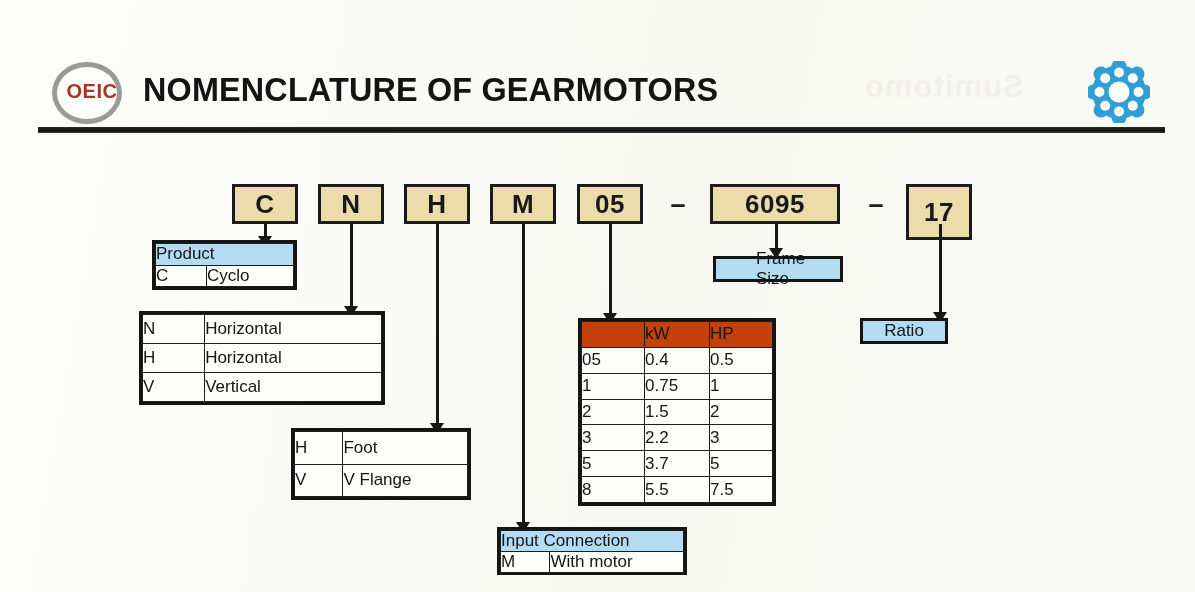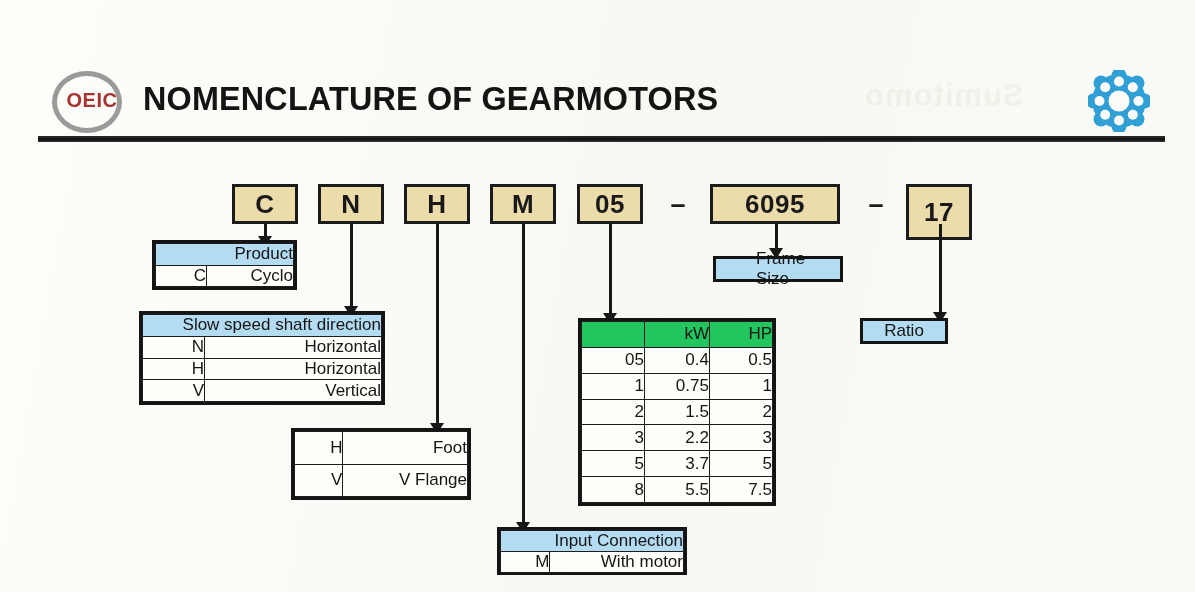--- a/index.html
+++ b/index.html
@@ -16,21 +16,21 @@
     position:absolute;inset:0;
     background:
       radial-gradient(circle at 12% 8%, rgba(0,0,0,.012) 0 1px, transparent 1px),
       radial-gradient(circle at 72% 30%, rgba(0,0,0,.012) 0 1px, transparent 1px),
       radial-gradient(circle at 40% 72%, rgba(0,0,0,.010) 0 1px, transparent 1px),
       linear-gradient(100deg,#fdfdfa 0%,#f8f8f3 55%,#fafaf6 100%);
     pointer-events:none;
   }
 
   
-  .header{position:absolute;left:0;top:16px;width:1099px;height:135px;}
+  .header{position:absolute;left:0;top:7px;width:1099px;height:135px;}
   .logo-left{
     position:absolute;left:52px;top:55px;width:78px;height:62px;
   }
   .logo-ring{
     position:absolute;left:0;top:0;width:70px;height:62px;
     border:5px solid #9a9a9a;border-radius:50%;
     box-sizing:border-box;
   }
   .logo-text{
     position:absolute;left:4px;top:18px;width:72px;
@@ -96,27 +96,27 @@
     border:3px solid #141414;
     box-sizing:border-box;
     background:#fdfdfa;
     border-collapse:collapse;
   }
   .tbl table{border-collapse:collapse;width:100%;height:100%;}
   .tbl td,.tbl th{
     border:1.5px solid #1d1d1d;
     font-size:17px;
     font-weight:normal;
-    text-align:right;
+    text-align:left;
     color:#151515;
     padding:0;
     font-family:"Liberation Sans", sans-serif;
   }
   .tbl th{
-    background:#22c55e;
+    background:#c2410c;
     font-weight:normal;
     font-size:17px;
   }
   .tbl td{background:#fdfdfa;}
   .tbl td.hdr-blue{background:#b3dcf2;}
 
   
   .label-box{
     position:absolute;
     background:#b3dcf2;
@@ -219,23 +219,20 @@
       <td style="width:37%">C</td>
       <td>Cyclo</td>
     </tr>
   </tbody>
     </table>
 </div>
 
 <div class="tbl" style="left:139px;top:311px;width:246px;height:94px;">
   <table>
     <tbody>
-        <tr>
-      <td class="hdr-blue" colspan="2">Slow speed shaft direction</td>
-    </tr>
     <tr>
       <td style="width:26%">N</td>
       <td>Horizontal</td>
     </tr>
     <tr>
       <td>H</td>
       <td>Horizontal</td>
     </tr>
     <tr>
       <td>V</td>

